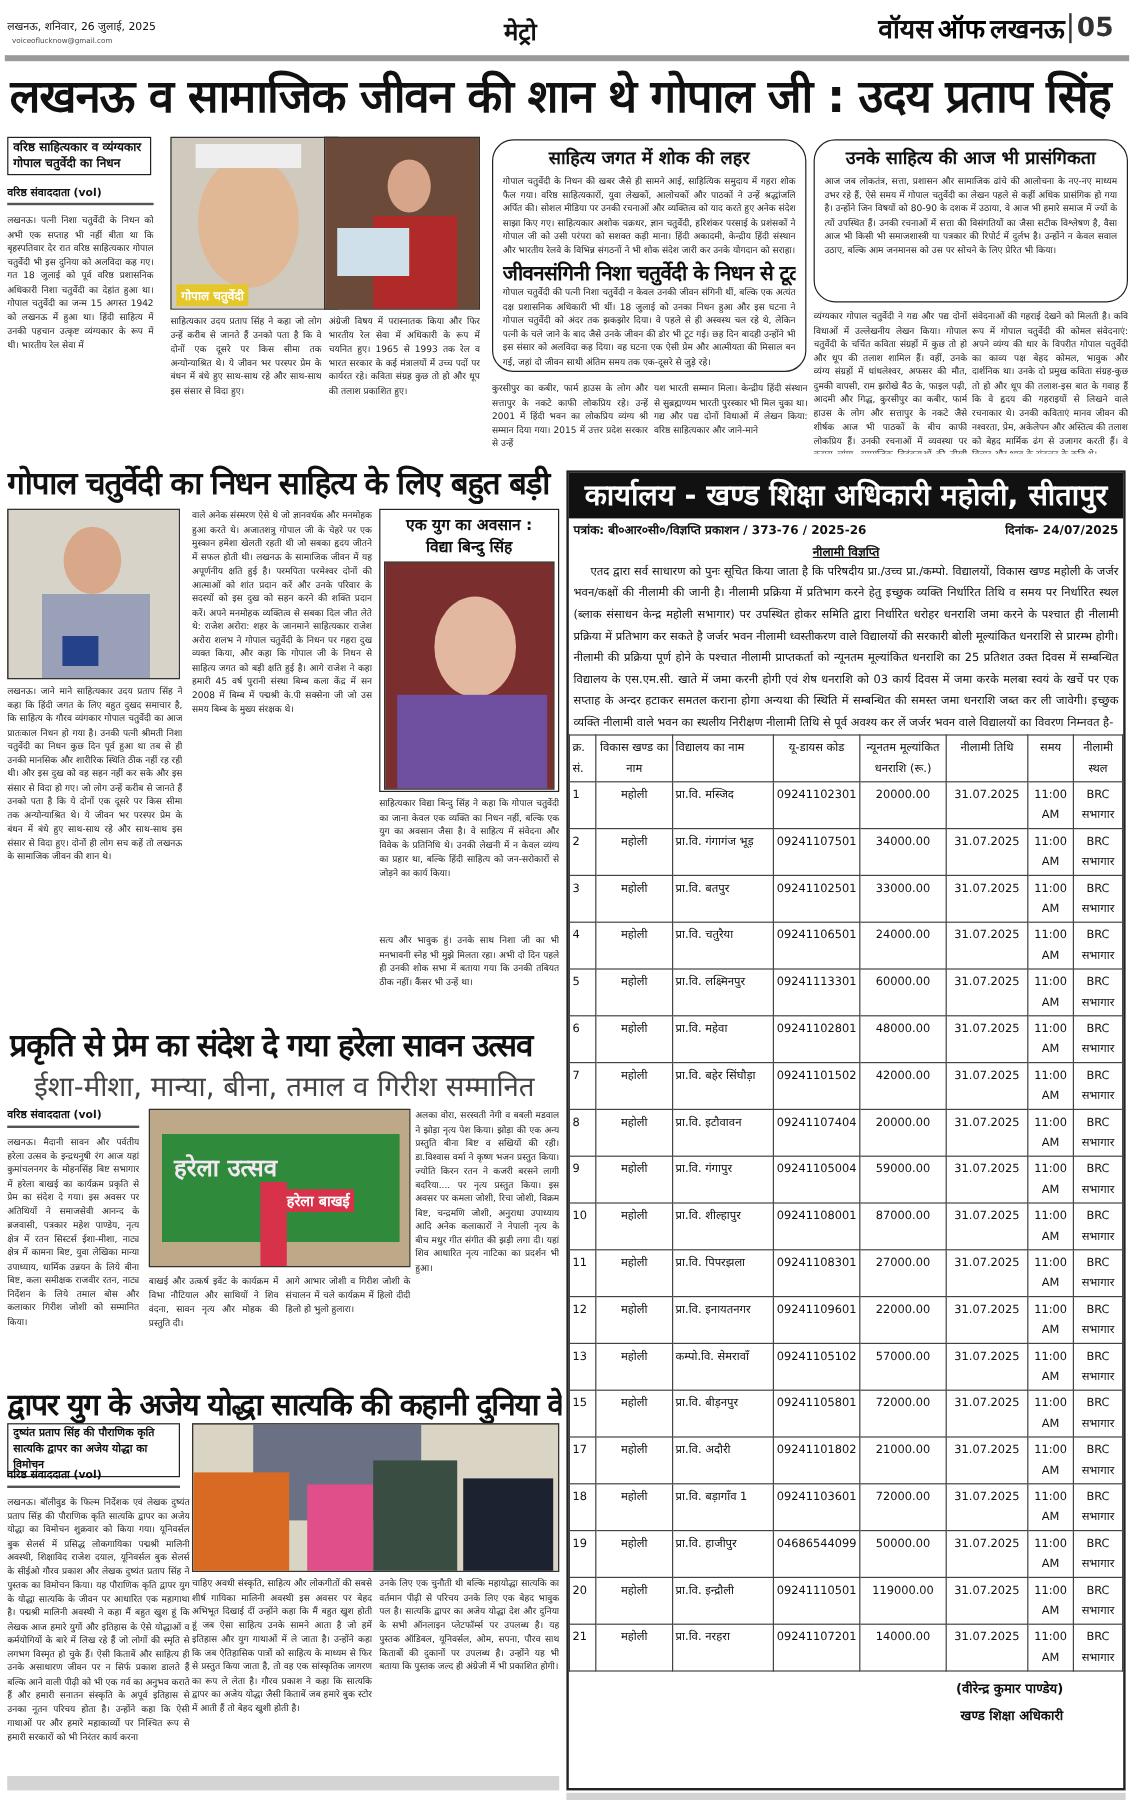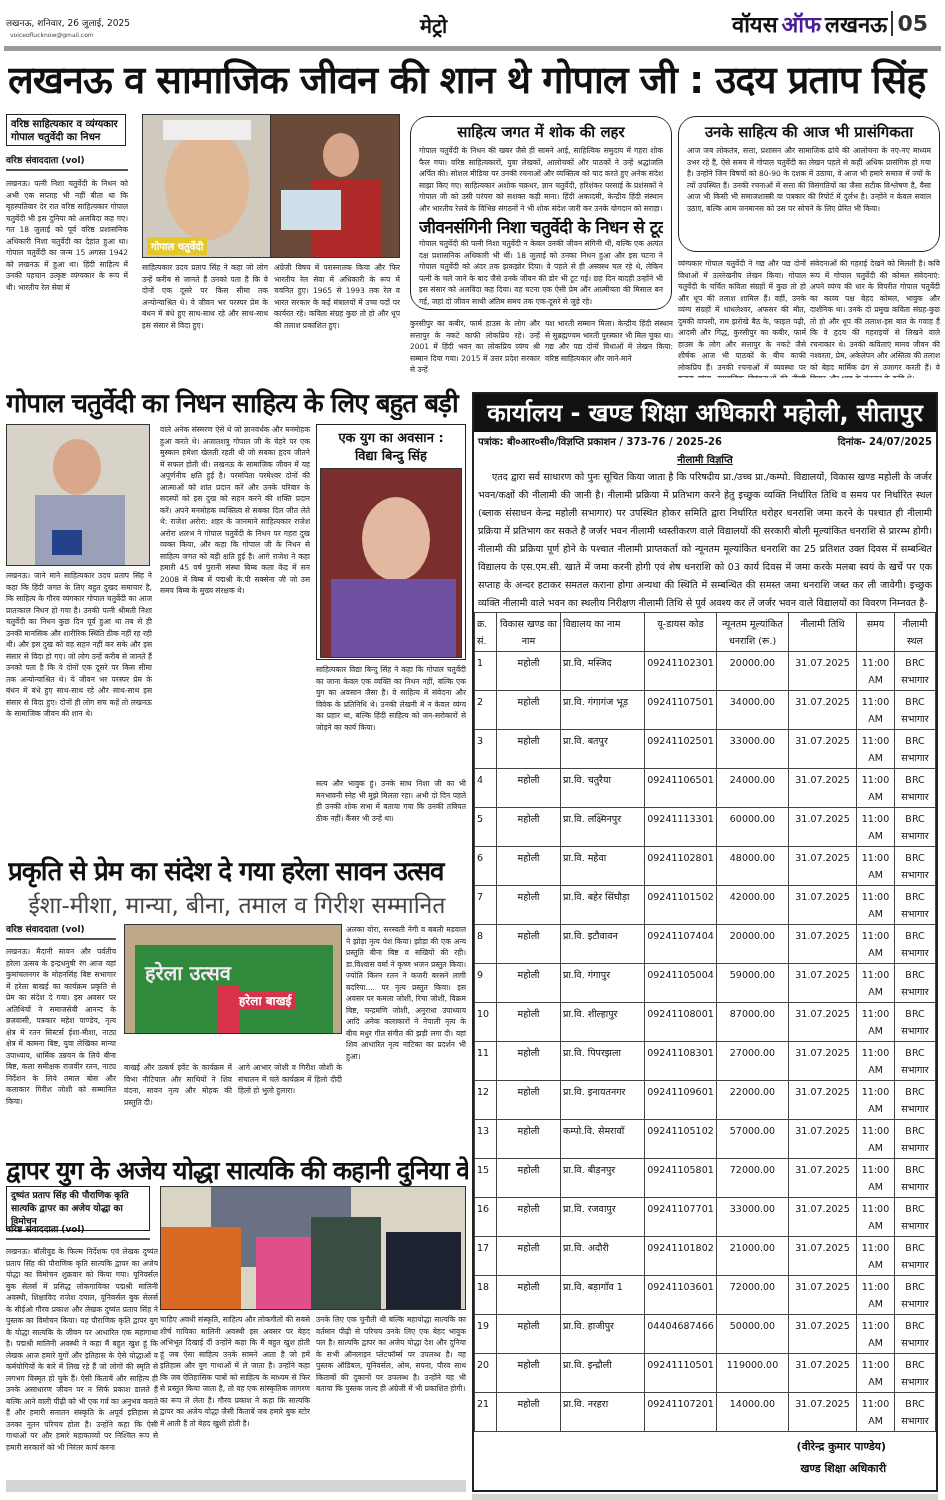--- a/index.html
+++ b/index.html
@@ -3,21 +3,21 @@
 <meta charset="utf-8">
 <style>
 *{box-sizing:border-box;margin:0;padding:0}
 body{width:945px;height:1500px;background:#fff;font-family:"DejaVu Sans",sans-serif;color:#111;position:relative;overflow:hidden}
 .abs{position:absolute}
 .masthead{left:0;top:0;width:942px;height:44px}
 .mh-left{left:6px;top:18px;font-size:9px;line-height:11px}
 .mh-left .em{font-size:6px;color:#444;margin-left:4px}
 .mh-mid{left:420px;top:12px;font-size:20px;font-weight:bold}
 .mh-right{right:14px;top:8px;font-size:22px;font-weight:bold;display:flex;align-items:center;gap:4px}
-.mh-right .aof{color:#4c1d95}
+.mh-right .aof{color:#000000}
 .mh-right .pg{border-left:2px solid #333;padding-left:4px;color:#333}
 .rule{left:4px;top:46px;width:937px;height:5px;background:#9a9a9a}
 .h1{left:8px;top:58px;width:930px;font-size:38px;font-weight:bold;letter-spacing:-1px;line-height:44px;white-space:nowrap;overflow:hidden}
 .text-col{font-size:7.5px;line-height:11.5px;color:#222;text-align:justify;overflow:hidden}
 .box-tag{border:1.5px solid #222;padding:2px 4px;font-size:10px;line-height:13px;font-weight:bold}
 .byline{font-size:9px;font-weight:bold;border-bottom:2px solid #555;padding-bottom:3px}
 .photo{background:#8d7a6a;overflow:hidden;border:1px solid #333}
 .rbox{border:1.5px solid #222;border-radius:18px;padding:4px 8px}
 .rbox .t{font-size:15px;font-weight:bold;text-align:center;margin-bottom:4px}
 .sub-h{font-size:17px;font-weight:bold;white-space:nowrap;overflow:hidden;letter-spacing:-0.5px}
@@ -116,21 +116,21 @@
       </svg>
   </div>
 </div>
 <div class="abs text-col" style="left:316px;top:664px;width:150px;height:110px">साहित्यकार विद्या बिन्दु सिंह ने कहा कि गोपाल चतुर्वेदी का जाना केवल एक व्यक्ति का निधन नहीं, बल्कि एक युग का अवसान जैसा है। वे साहित्य में संवेदना और विवेक के प्रतिनिधि थे। उनकी लेखनी में न केवल व्यंग्य का प्रहार था, बल्कि हिंदी साहित्य को जन-सरोकारों से जोड़ने का कार्य किया।</div>
 <div class="abs text-col" style="left:316px;top:778px;width:150px;height:70px">सत्य और भावुक हुं। उनके साथ निशा जी का भी मनभावनी स्नेह भी मुझे मिलता रहा। अभी दो दिन पहले ही उनकी शोक सभा में बताया गया कि उनकी तबियत ठीक नहीं। कैंसर भी उन्हें था।</div>
 
 <div class="abs h2" style="left:8px;top:852px;width:460px">प्रकृति से प्रेम का संदेश दे गया हरेला सावन उत्सव</div>
 <div class="abs h3" style="left:6px;top:888px;width:462px">ईशा-मीशा, मान्या, बीना, तमाल व गिरीश सम्मानित</div>
 <div class="abs byline" style="left:6px;top:922px;width:110px">वरिष्ठ संवाददाता (vol)</div>
 <div class="abs text-col" style="left:6px;top:946px;width:110px;height:200px">लखनऊ। मैदानी सावन और पर्वतीय हरेला उत्सव के इन्द्रधनुषी रंग आज यहां कुमांचलनगर के मोहनसिंह बिष्ट सभागार में हरेला बाखई का कार्यक्रम प्रकृति से प्रेम का संदेश दे गया। इस अवसर पर अतिथियों ने समाजसेवी आनन्द के ब्रजवासी, पत्रकार महेश पाण्डेय, नृत्य क्षेत्र में रतन सिस्टर्स ईशा-मीशा, नाट्य क्षेत्र में कामना बिष्ट, युवा लेखिका मान्या उपाध्याय, धार्मिक उन्नयन के लिये बीना बिष्ट, कला समीक्षक राजवीर रतन, नाट्य निर्देशन के लिये तमाल बोस और कलाकार गिरीश जोशी को सम्मानित किया।</div>
-<div class="abs photo" style="left:124px;top:924px;width:218px;height:110px;background:#c9b48a">
+<div class="abs photo" style="left:124px;top:924px;width:218px;height:132px;background:#c9b48a">
   <svg width="218" height="134">
       <rect width="218" height="134" fill="#bda987"></rect>
       <rect x="10" y="20" width="198" height="90" fill="#2f8a3b"></rect>
       <rect x="92" y="60" width="22" height="70" fill="#d8324a"></rect>
     </svg>
   <div class="abs" style="left:20px;top:34px;color:#f2e8f2;font-size:20px;font-weight:bold">हरेला उत्सव</div>
   <div class="abs" style="left:110px;top:66px;color:#fff;background:#d8324a;font-size:12px;font-weight:bold;padding:1px 4px">हरेला बाखई</div>
 </div>
 <div class="abs text-col" style="left:124px;top:1062px;width:108px;height:84px">बाखई और उत्कर्ष इवेंट के कार्यक्रम में विभा नौटियाल और साथियों ने शिव वंदना, सावन नृत्य और मोहक की प्रस्तुति दी।</div>
 <div class="abs text-col" style="left:238px;top:1062px;width:104px;height:84px">आगे आभार जोशी व गिरीश जोशी के संचालन में चले कार्यक्रम में हिलो दीदी हिलो हो भुलो हुलारा।</div>
@@ -309,30 +309,20 @@
           <td class="l">15</td>
           <td>महोली</td>
           <td class="l">प्रा.वि. बीड़नपुर</td>
           <td>09241105801</td>
           <td>72000.00</td>
           <td>31.07.2025</td>
           <td>11:00 AM</td>
           <td>BRC सभागार</td>
         </tr>
         <tr>
-          <td class="l">16</td>
-          <td>महोली</td>
-          <td class="l">प्रा.वि. रजवापुर</td>
-          <td>09241107701</td>
-          <td>33000.00</td>
-          <td>31.07.2025</td>
-          <td>11:00 AM</td>
-          <td>BRC सभागार</td>
-        </tr>
-        <tr>
           <td class="l">17</td>
           <td>महोली</td>
           <td class="l">प्रा.वि. अदौरी</td>
           <td>09241101802</td>
           <td>21000.00</td>
           <td>31.07.2025</td>
           <td>11:00 AM</td>
           <td>BRC सभागार</td>
         </tr>
         <tr>
@@ -342,21 +332,21 @@
           <td>09241103601</td>
           <td>72000.00</td>
           <td>31.07.2025</td>
           <td>11:00 AM</td>
           <td>BRC सभागार</td>
         </tr>
         <tr>
           <td class="l">19</td>
           <td>महोली</td>
           <td class="l">प्रा.वि. हाजीपुर</td>
-          <td>04404687466</td>
+          <td>04686544099</td>
           <td>50000.00</td>
           <td>31.07.2025</td>
           <td>11:00 AM</td>
           <td>BRC सभागार</td>
         </tr>
         <tr>
           <td class="l">20</td>
           <td>महोली</td>
           <td class="l">प्रा.वि. इन्द्रौली</td>
           <td>09241110501</td>

